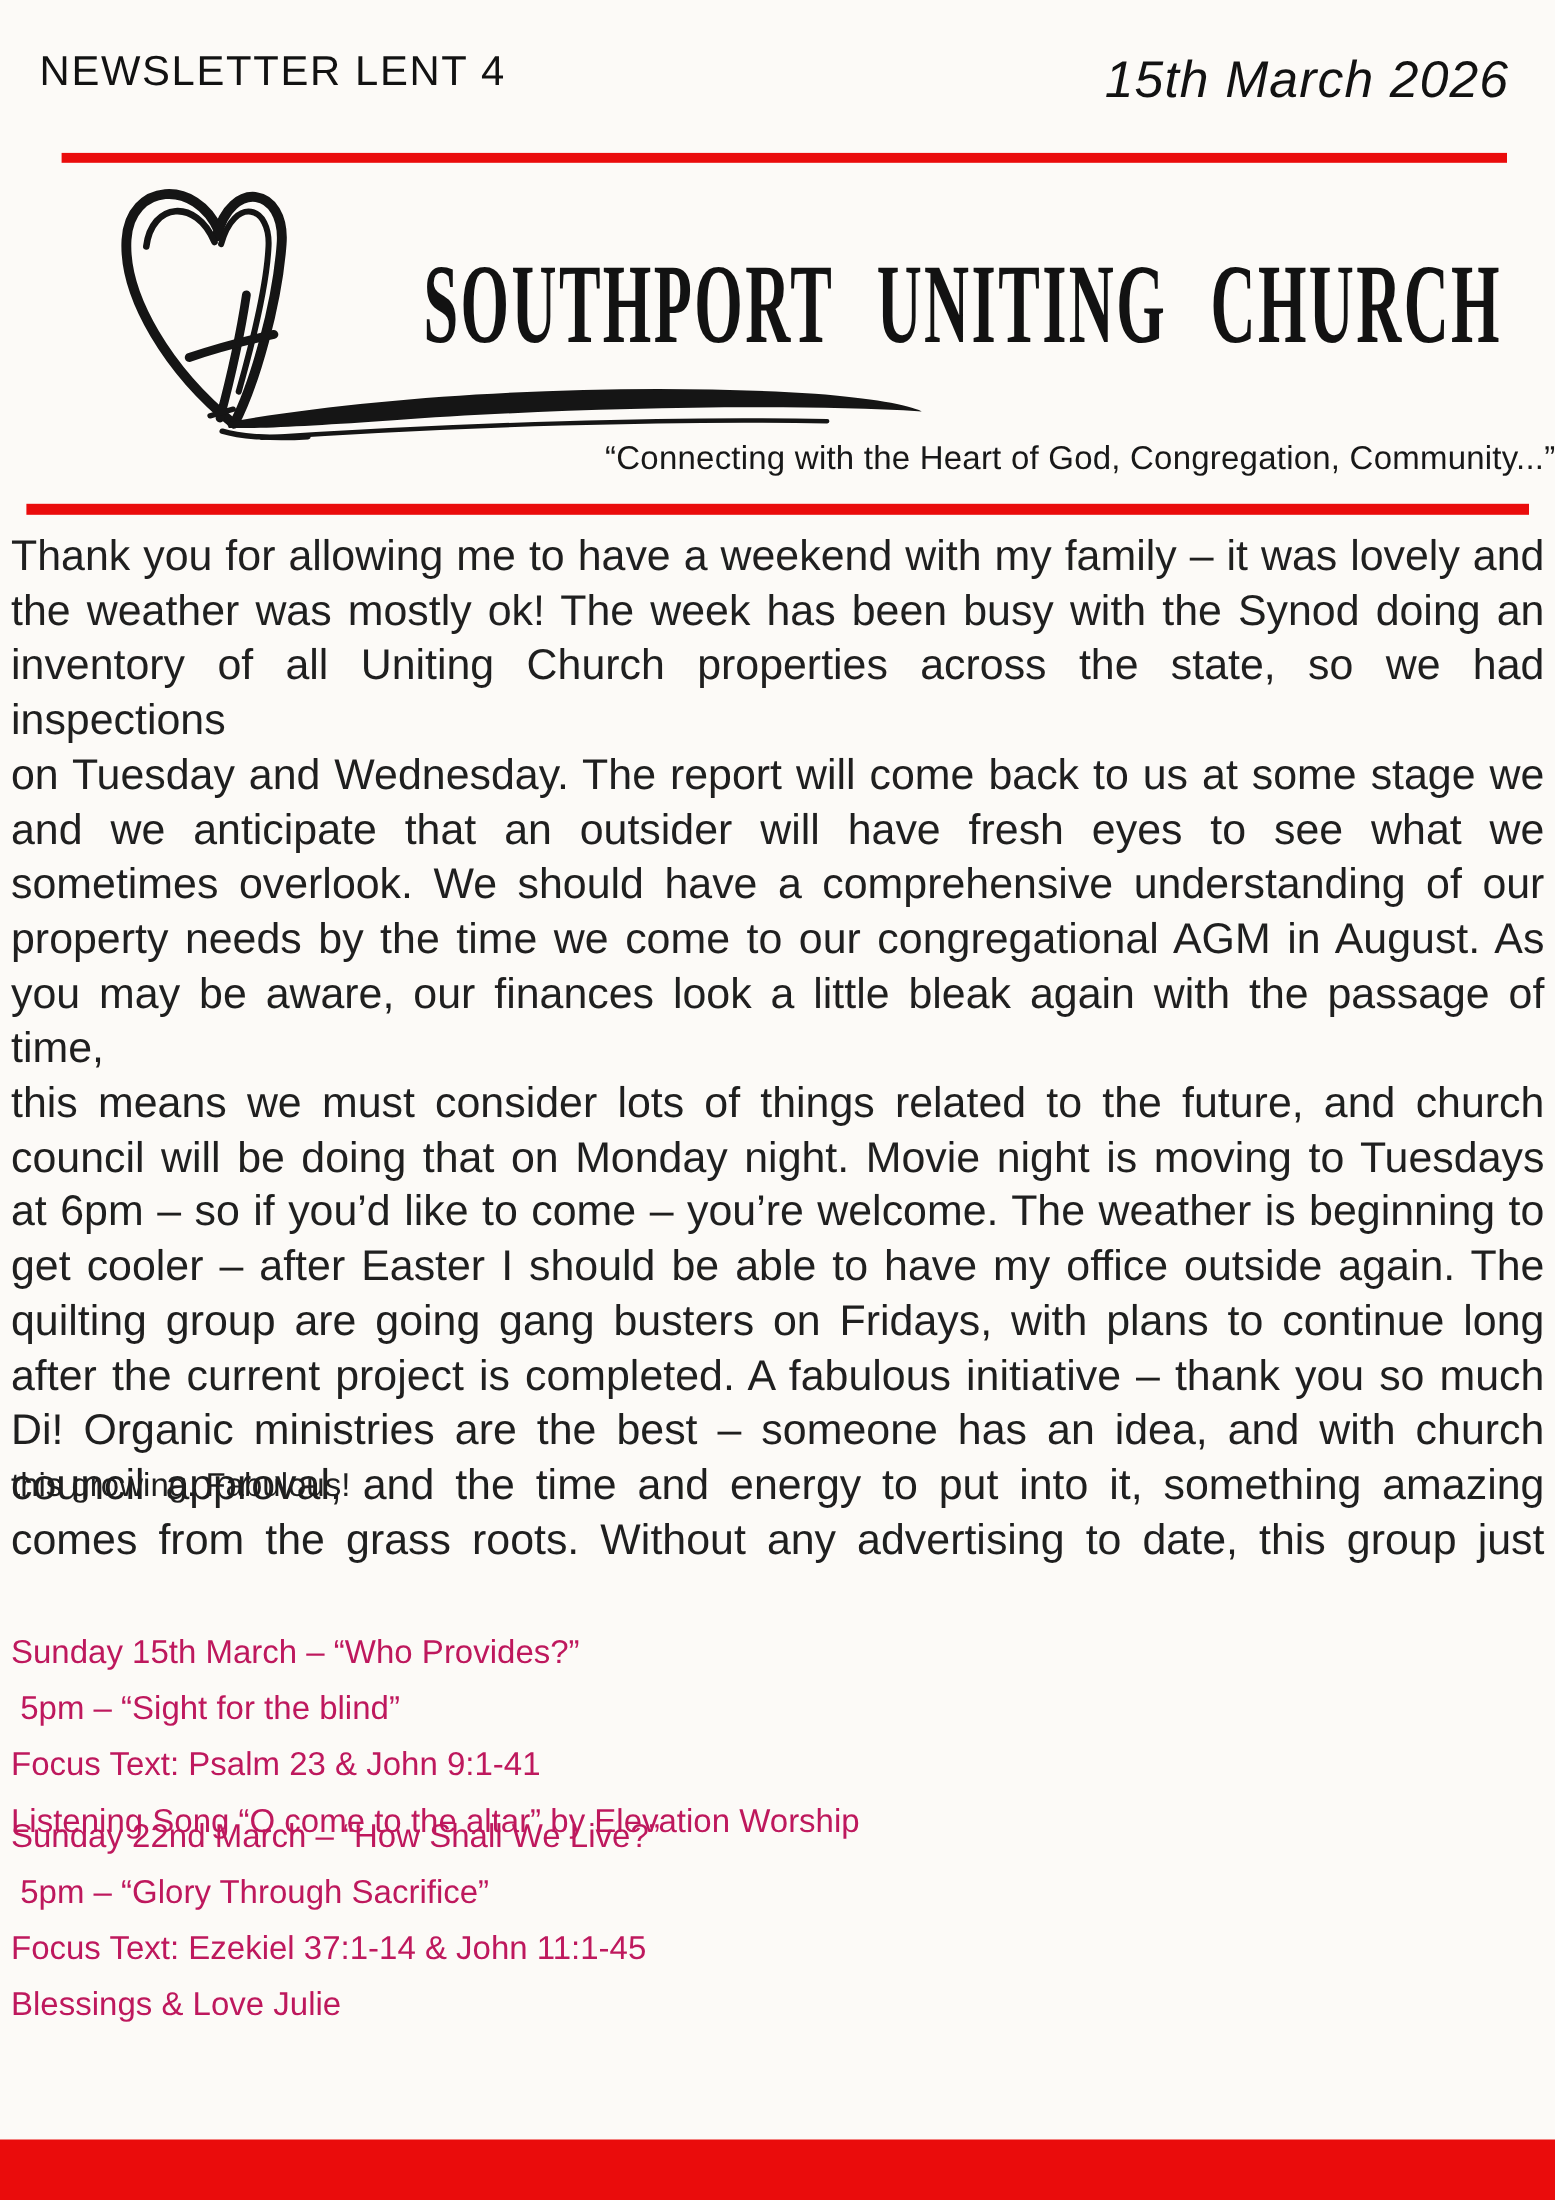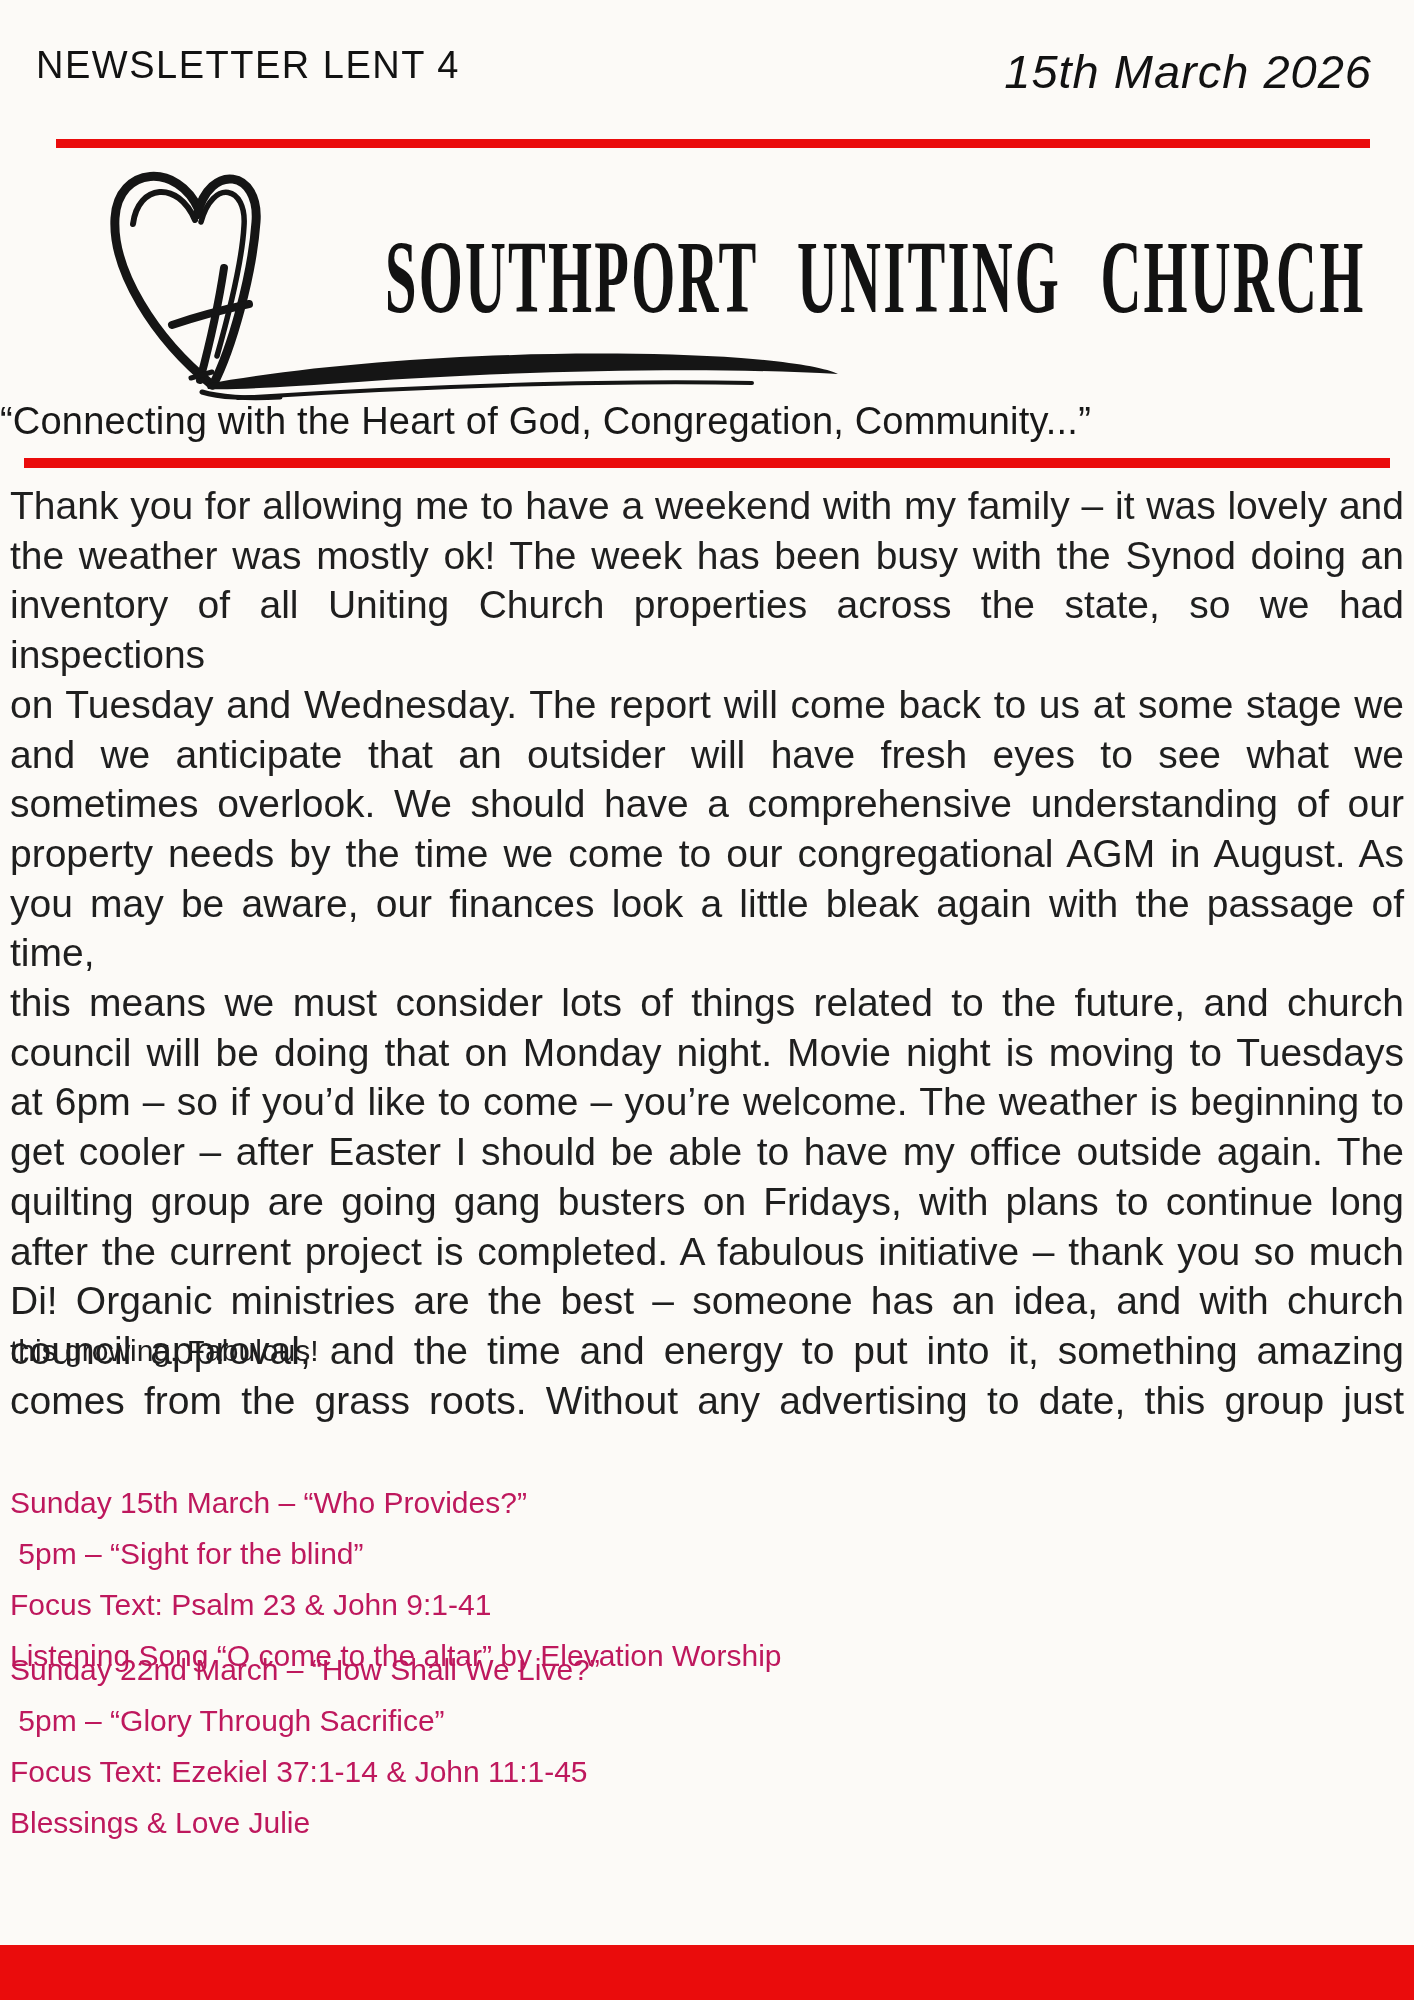--- a/index.html
+++ b/index.html
@@ -37,22 +37,22 @@
     font-size: 103px; line-height: 103px;
     letter-spacing: 4px; word-spacing: 42px;
     color: #121212;
     transform: scaleX(0.55);
     transform-origin: left top;
     white-space: nowrap;
   }
 
   .tagline {
     left: 0; top: 400px; width: 1414px;
-    text-align: left;
-    font-size: 38px; color: #181818;
+    text-align: right;
+    font-size: 30px; color: #181818;
     letter-spacing: 0.2px;
   }
 
   .body-text {
     left: 10px; top: 481px; width: 1394px;
     font-size: 39px; line-height: 49.7px; color: #1f1f1f;
     text-align: justify;
     text-align-last: justify;
     white-space: pre-line;
   }

